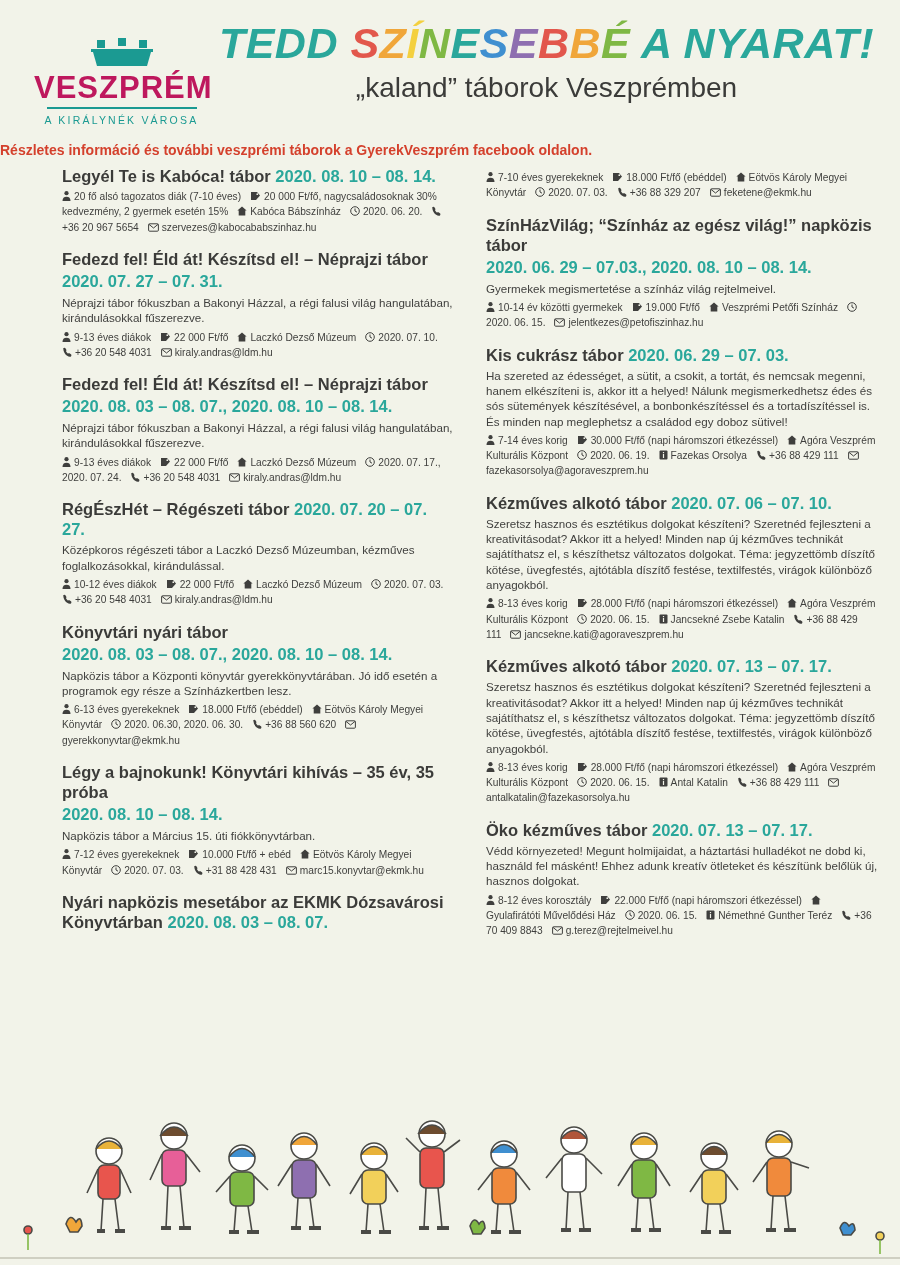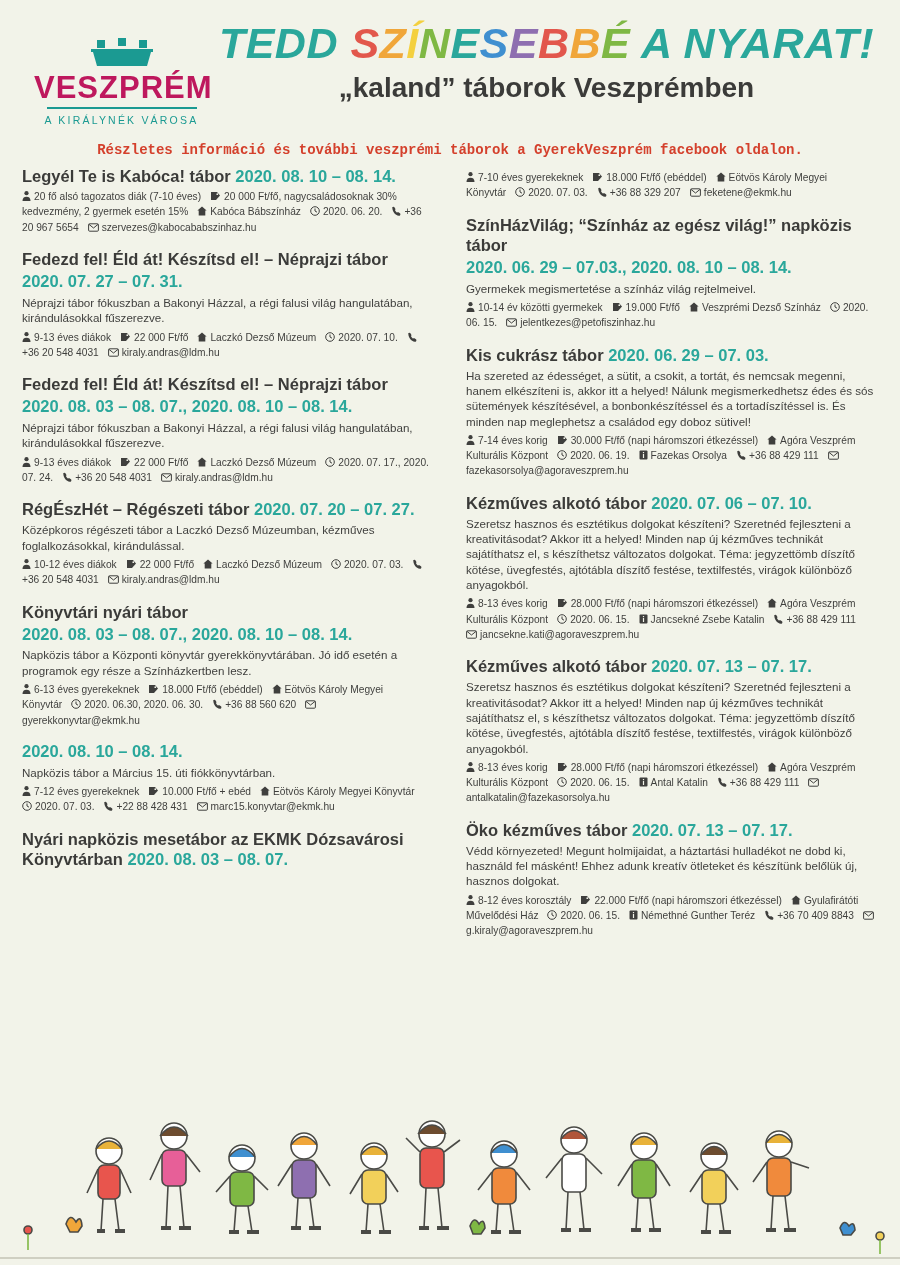--- a/index.html
+++ b/index.html
@@ -26,30 +26,29 @@
   }
   .logo-rule{height:2px;background:#1b9a92;width:150px;margin:4px auto 0 auto;}
   .titleblock{flex:1;text-align:center;padding-left:4px;}
   .maintitle{
     font-size:43px;font-weight:bold;line-height:1.02;letter-spacing:0.5px;
     font-family:"Liberation Sans", sans-serif;
     font-style:italic;
   }
   .maintitle span{display:inline;}
   .subtitle{
-    font-size:28px;font-weight:bold;color:#3b3b39;margin-top:6px;
+    font-size:28px;font-weight:normal;color:#3b3b39;margin-top:6px;
   }
   .infoline{
-    text-align:center;color:#d4402c;font-weight:bold;font-size:14px;
+    color:#d4402c;font-weight:bold;font-size:14px;
     margin:16px 0 8px 0;
-    font-family:Liberation Mono, monospace;
   }
 
   
-  .columns{display:flex;padding:0 22px 0 22px;gap:32px;}
+  .columns{display:flex;padding:0 22px 0 22px;gap:32px;margin-left:40px;}
   .col{width:418px;}
   .col.right{padding-top:4px;}
 
   .camp{margin-bottom:14px;}
   .camp-title{
     font-size:16.5px;font-weight:bold;color:#3b3b39;line-height:1.22;
     margin-bottom:3px;
   }
   .camp-title .date{color:#2aa79b;}
   .camp-date-line{
@@ -201,36 +200,37 @@
                   <circle cx="5" cy="5" r="4.3" fill="none" stroke="#3f3f3d" stroke-width="1"></circle>
                   <path d="M5 2.5 L5 5 L7 6.2" stroke="#3f3f3d" stroke-width="1" fill="none"></path>
                 </svg></span><span>2020. 06.30, 2020. 06. 30.</span></span><span class="chunk"><span class="i"><svg class="ic" width="10" height="10" viewBox="0 0 10 10">
                   <path d="M1.2 1.2 q1.6 -1 2.4 0.4 l0.7 1.2 q0.4 0.8 -0.4 1.3 q0.8 1.8 2.2 2.6 q0.5 -0.9 1.3 -0.4 l1.2 0.7 q1.4 0.8 0.4 2.4 q-1.2 1.2 -4.3 -1 q-3.1 -2.2 -3.5 -7.2 z" fill="#3f3f3d"></path>
                 </svg></span><span>+36 88 560 620</span></span><span class="chunk"><span class="i"><svg class="ic" width="11" height="9" viewBox="0 0 11 9">
                   <rect x="0.6" y="0.8" width="9.8" height="7.4" rx="1" fill="none" stroke="#3f3f3d" stroke-width="1"></rect>
                   <path d="M0.9 1.3 L5.5 5 L10.1 1.3" fill="none" stroke="#3f3f3d" stroke-width="1"></path>
                 </svg></span><span>gyerekkonyvtar@ekmk.hu</span></span></div>
         </div>
         <div class="camp">
+          <div class="camp-title"><span>Légy a bajnokunk! Könyvtári kihívás – 35 év, 35 próba</span></div>
           <div class="camp-date-line">2020. 08. 10 – 08. 14.</div>
           <div class="camp-desc">Napközis tábor a Március 15. úti fiókkönyvtárban.</div>
           <div class="meta"><span class="chunk"><span class="i"><svg class="ic" width="9" height="10" viewBox="0 0 9 10">
                   <circle cx="4.5" cy="2.2" r="2.1" fill="#3f3f3d"></circle>
                   <path d="M0.5 10 q0 -4.3 4 -4.3 q4 0 4 4.3 z" fill="#3f3f3d"></path>
                 </svg></span><span>7-12 éves gyerekeknek</span></span><span class="chunk"><span class="i"><svg class="ic" width="11" height="10" viewBox="0 0 11 10">
                   <path d="M1 1 L7 1 L10 4.5 L6 9 L1 9 Z" fill="#3f3f3d"></path>
                   <circle cx="7.3" cy="3.2" r="0.9" fill="#f2f3e9"></circle>
                 </svg></span><span>10.000 Ft/fő + ebéd</span></span><span class="chunk"><span class="i"><svg class="ic" width="10" height="10" viewBox="0 0 10 10">
                   <path d="M5 0.5 L9.6 4.4 L8.3 4.4 L8.3 9.4 L1.7 9.4 L1.7 4.4 L0.4 4.4 Z" fill="#3f3f3d"></path>
                 </svg></span><span>Eötvös Károly Megyei Könyvtár</span></span><span class="chunk"><span class="i"><svg class="ic" width="10" height="10" viewBox="0 0 10 10">
                   <circle cx="5" cy="5" r="4.3" fill="none" stroke="#3f3f3d" stroke-width="1"></circle>
                   <path d="M5 2.5 L5 5 L7 6.2" stroke="#3f3f3d" stroke-width="1" fill="none"></path>
                 </svg></span><span>2020. 07. 03.</span></span><span class="chunk"><span class="i"><svg class="ic" width="10" height="10" viewBox="0 0 10 10">
                   <path d="M1.2 1.2 q1.6 -1 2.4 0.4 l0.7 1.2 q0.4 0.8 -0.4 1.3 q0.8 1.8 2.2 2.6 q0.5 -0.9 1.3 -0.4 l1.2 0.7 q1.4 0.8 0.4 2.4 q-1.2 1.2 -4.3 -1 q-3.1 -2.2 -3.5 -7.2 z" fill="#3f3f3d"></path>
-                </svg></span><span>+22 88 428 431</span></span><span class="chunk"><span class="i"><svg class="ic" width="11" height="9" viewBox="0 0 11 9">
+                </svg></span><span>+31 88 428 431</span></span><span class="chunk"><span class="i"><svg class="ic" width="11" height="9" viewBox="0 0 11 9">
                   <rect x="0.6" y="0.8" width="9.8" height="7.4" rx="1" fill="none" stroke="#3f3f3d" stroke-width="1"></rect>
                   <path d="M0.9 1.3 L5.5 5 L10.1 1.3" fill="none" stroke="#3f3f3d" stroke-width="1"></path>
                 </svg></span><span>marc15.konyvtar@ekmk.hu</span></span></div>
         </div>
         <div class="camp">
           <div class="camp-title"><span>Nyári napközis mesetábor az EKMK Dózsavárosi Könyvtárban</span> <span class="date">2020. 08. 03 – 08. 07.</span></div>
         </div>
       </div>
     <div class="col right" id="col-right">
         <div class="camp">
@@ -257,21 +257,21 @@
           <div class="camp-date-line">2020. 06. 29 – 07.03., 2020. 08. 10 – 08. 14.</div>
           <div class="camp-desc">Gyermekek megismertetése a színház világ rejtelmeivel.</div>
           <div class="meta"><span class="chunk"><span class="i"><svg class="ic" width="9" height="10" viewBox="0 0 9 10">
                   <circle cx="4.5" cy="2.2" r="2.1" fill="#3f3f3d"></circle>
                   <path d="M0.5 10 q0 -4.3 4 -4.3 q4 0 4 4.3 z" fill="#3f3f3d"></path>
                 </svg></span><span>10-14 év közötti gyermekek</span></span><span class="chunk"><span class="i"><svg class="ic" width="11" height="10" viewBox="0 0 11 10">
                   <path d="M1 1 L7 1 L10 4.5 L6 9 L1 9 Z" fill="#3f3f3d"></path>
                   <circle cx="7.3" cy="3.2" r="0.9" fill="#f2f3e9"></circle>
                 </svg></span><span>19.000 Ft/fő</span></span><span class="chunk"><span class="i"><svg class="ic" width="10" height="10" viewBox="0 0 10 10">
                   <path d="M5 0.5 L9.6 4.4 L8.3 4.4 L8.3 9.4 L1.7 9.4 L1.7 4.4 L0.4 4.4 Z" fill="#3f3f3d"></path>
-                </svg></span><span>Veszprémi Dezső Színház</span></span><span class="chunk"><span class="i"><svg class="ic" width="10" height="10" viewBox="0 0 10 10">
+                </svg></span><span>Veszprémi Petőfi Színház</span></span><span class="chunk"><span class="i"><svg class="ic" width="10" height="10" viewBox="0 0 10 10">
                   <circle cx="5" cy="5" r="4.3" fill="none" stroke="#3f3f3d" stroke-width="1"></circle>
                   <path d="M5 2.5 L5 5 L7 6.2" stroke="#3f3f3d" stroke-width="1" fill="none"></path>
                 </svg></span><span>2020. 06. 15.</span></span><span class="chunk"><span class="i"><svg class="ic" width="11" height="9" viewBox="0 0 11 9">
                   <rect x="0.6" y="0.8" width="9.8" height="7.4" rx="1" fill="none" stroke="#3f3f3d" stroke-width="1"></rect>
                   <path d="M0.9 1.3 L5.5 5 L10.1 1.3" fill="none" stroke="#3f3f3d" stroke-width="1"></path>
                 </svg></span><span>jelentkezes@petofiszinhaz.hu</span></span></div>
         </div>
         <div class="camp">
           <div class="camp-title"><span>Kis cukrász tábor</span> <span class="date">2020. 06. 29 – 07. 03.</span></div>
           <div class="camp-desc">Ha szereted az édességet, a sütit, a csokit, a tortát, és nemcsak megenni, hanem elkészíteni is, akkor itt a helyed! Nálunk megismerkedhetsz édes és sós sütemények készítésével, a bonbonkészítéssel és a tortadíszítéssel is. És minden nap meglephetsz a családod egy doboz sütivel!</div>
@@ -363,21 +363,21 @@
                   <path d="M5 2.5 L5 5 L7 6.2" stroke="#3f3f3d" stroke-width="1" fill="none"></path>
                 </svg></span><span>2020. 06. 15.</span></span><span class="chunk"><span class="i"><svg class="ic" width="9" height="10" viewBox="0 0 9 10">
                   <rect x="0.5" y="0.6" width="8" height="8.8" rx="1" fill="#3f3f3d"></rect>
                   <rect x="3.9" y="2" width="1.2" height="1.2" fill="#f2f3e9"></rect>
                   <rect x="3.9" y="4" width="1.2" height="4" fill="#f2f3e9"></rect>
                 </svg></span><span>Némethné Gunther Teréz</span></span><span class="chunk"><span class="i"><svg class="ic" width="10" height="10" viewBox="0 0 10 10">
                   <path d="M1.2 1.2 q1.6 -1 2.4 0.4 l0.7 1.2 q0.4 0.8 -0.4 1.3 q0.8 1.8 2.2 2.6 q0.5 -0.9 1.3 -0.4 l1.2 0.7 q1.4 0.8 0.4 2.4 q-1.2 1.2 -4.3 -1 q-3.1 -2.2 -3.5 -7.2 z" fill="#3f3f3d"></path>
                 </svg></span><span>+36 70 409 8843</span></span><span class="chunk"><span class="i"><svg class="ic" width="11" height="9" viewBox="0 0 11 9">
                   <rect x="0.6" y="0.8" width="9.8" height="7.4" rx="1" fill="none" stroke="#3f3f3d" stroke-width="1"></rect>
                   <path d="M0.9 1.3 L5.5 5 L10.1 1.3" fill="none" stroke="#3f3f3d" stroke-width="1"></path>
-                </svg></span><span>g.kiraly@agoraveszprem.hu</span></span></div>
+                </svg></span><span>g.terez@rejtelmeivel.hu</span></span></div>
         </div>
       </div>
   </div>
 
   <div class="footer-pad"></div>
 
   <svg class="illus" viewBox="0 0 900 175" preserveAspectRatio="none">
     <g stroke="#4a4a46" stroke-width="1.6" fill="none">
 
       <g transform="translate(95,45)">

